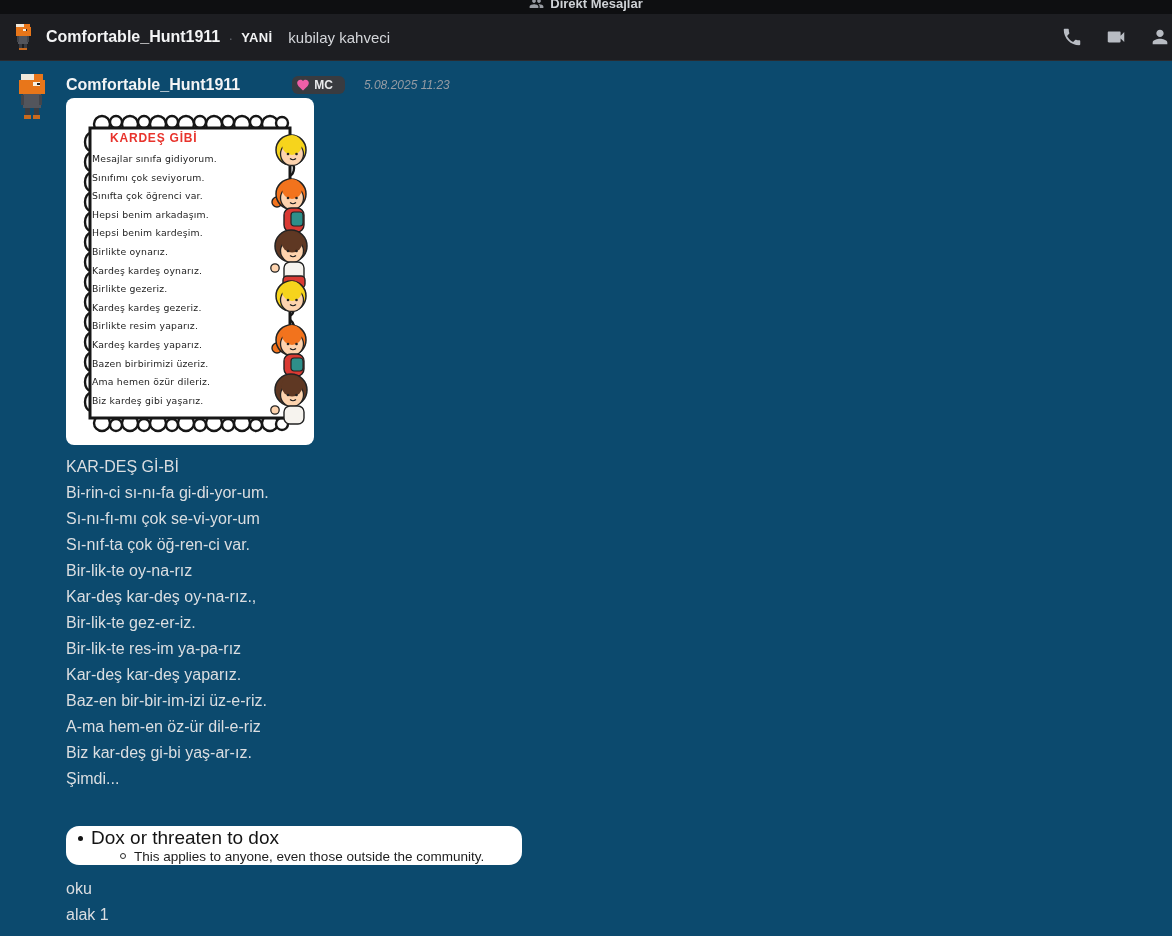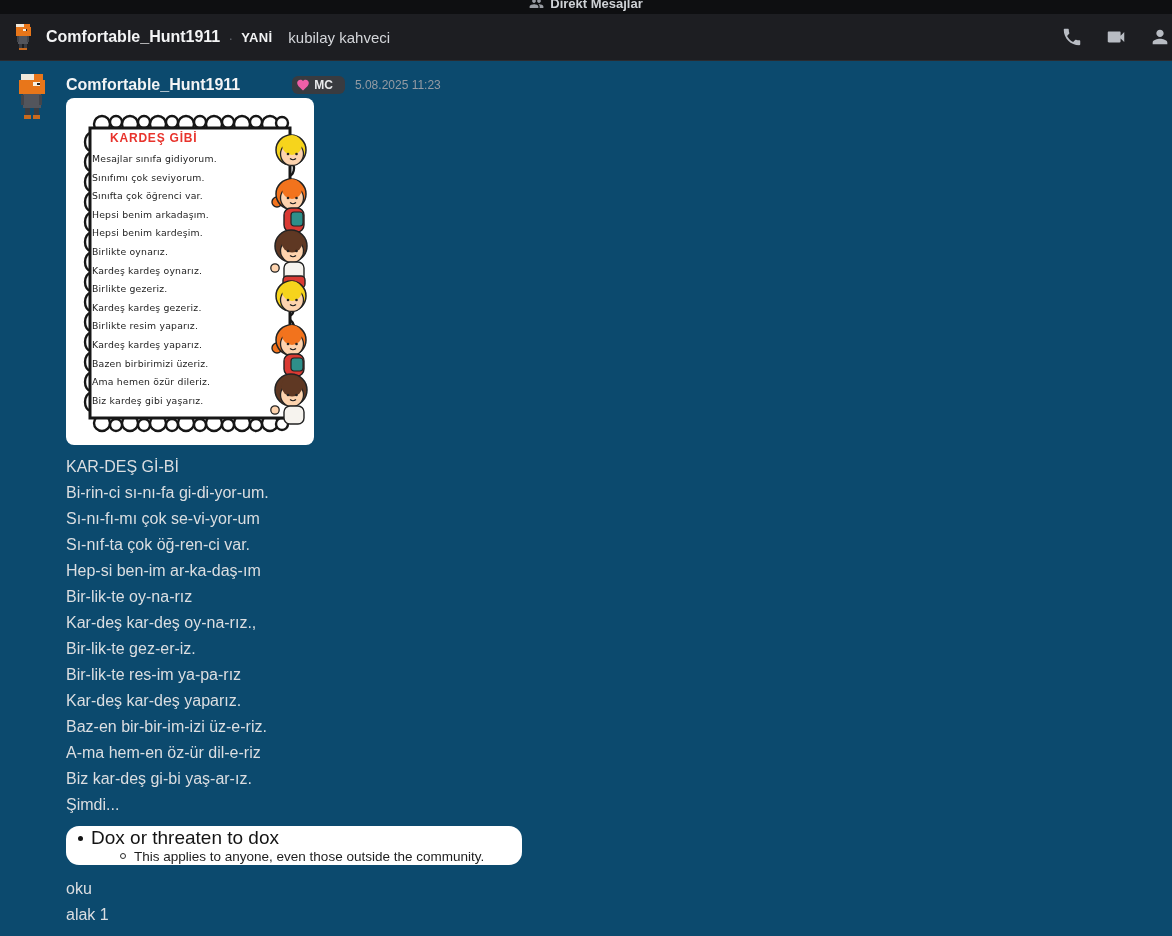--- a/index.html
+++ b/index.html
@@ -45,21 +45,21 @@
   .avatar-large { position:absolute; left:13px; top:74px; width:38px; height:46px; cursor:pointer; }
   .avatar-small { width:22px; height:27px; }
   .msg-header { position:absolute; left:66px; top:74px; height:22px; display:flex; align-items:center; gap:8px; }
   .msg-author { color:#f3f4f5; font-size:16px; font-weight:bold; cursor:pointer; }
   .msg-badge {
     display:inline-flex; align-items:center; gap:4px;
     background:#393b40; border-radius:6px; padding:2px 12px 2px 4px; cursor:default;margin-left:44px;
   }
   .msg-badge svg { width:14px; height:14px; fill:#ef5fa7; }
   .msg-badge-label { color:#e9eaec; font-size:12px; font-weight:bold; }
-  .msg-time { color:#959ba3; font-size:12px; margin-left:2px; }
+  .msg-time { color:#959ba3; font-size:12px; margin-left:11px;font-style:italic; }
 
   
   .poem-card {
     position:absolute; left:66px; top:98px; width:248px; height:347px;
     background:#ffffff; border-radius:8px; overflow:hidden; cursor:pointer;
   }
   .poem-card svg.deco { position:absolute; left:0; top:0; }
   .poem-title {
     position:absolute; left:44px; top:33px;
     font-size:12px; font-weight:bold; letter-spacing:.8px; color:#e8332c;
@@ -315,21 +315,20 @@
       <div class="poem-line">Ama hemen özür dileriz.</div>
       <div class="poem-line">Biz kardeş gibi yaşarız.</div>
     </div>
   </div>
 
   <div class="msg-text">
     <div class="msg-line">KAR-DEŞ Gİ-Bİ</div>
     <div class="msg-line">Bi-rin-ci sı-nı-fa gi-di-yor-um.</div>
     <div class="msg-line">Sı-nı-fı-mı çok se-vi-yor-um</div>
     <div class="msg-line">Sı-nıf-ta çok öğ-ren-ci var.</div>
-    <div class="msg-line">Hep-si ben-im ar-ka-daş-ım</div>
     <div class="msg-line">Bir-lik-te oy-na-rız</div>
     <div class="msg-line">Kar-deş kar-deş oy-na-rız.,</div>
     <div class="msg-line">Bir-lik-te gez-er-iz.</div>
     <div class="msg-line">Bir-lik-te res-im ya-pa-rız</div>
     <div class="msg-line">Kar-deş kar-deş yaparız.</div>
     <div class="msg-line">Baz-en bir-bir-im-izi üz-e-riz.</div>
     <div class="msg-line">A-ma hem-en öz-ür dil-e-riz</div>
     <div class="msg-line">Biz kar-deş gi-bi yaş-ar-ız.</div>
     <div class="msg-line">Şimdi...</div>
   </div>

